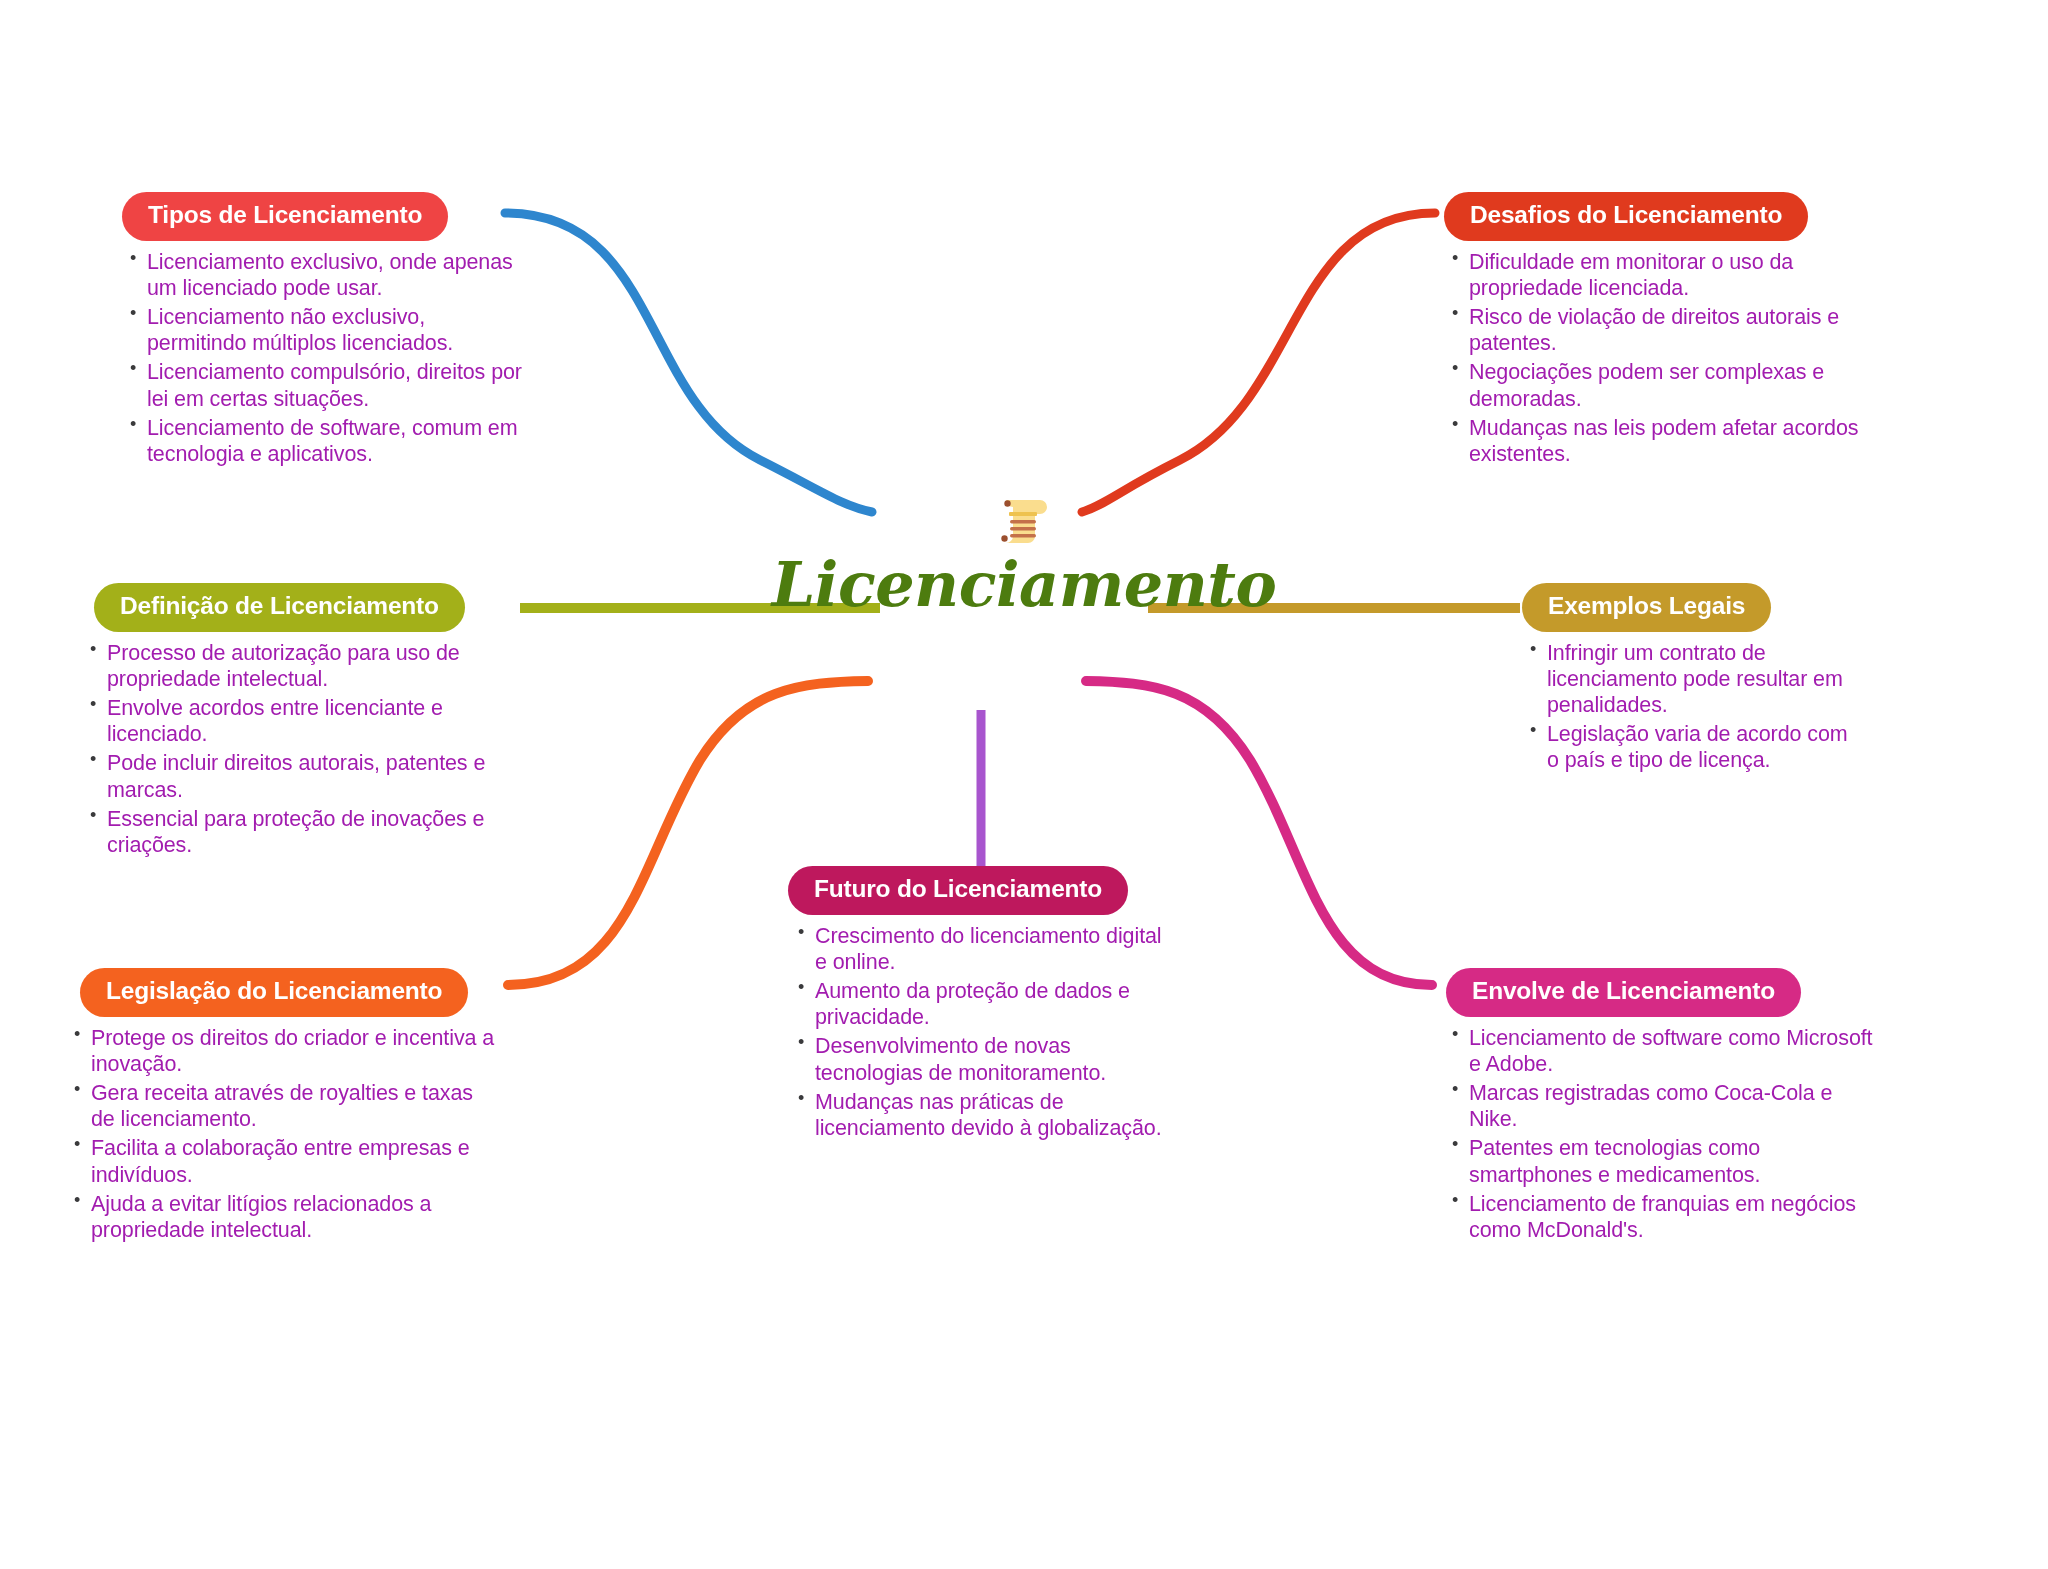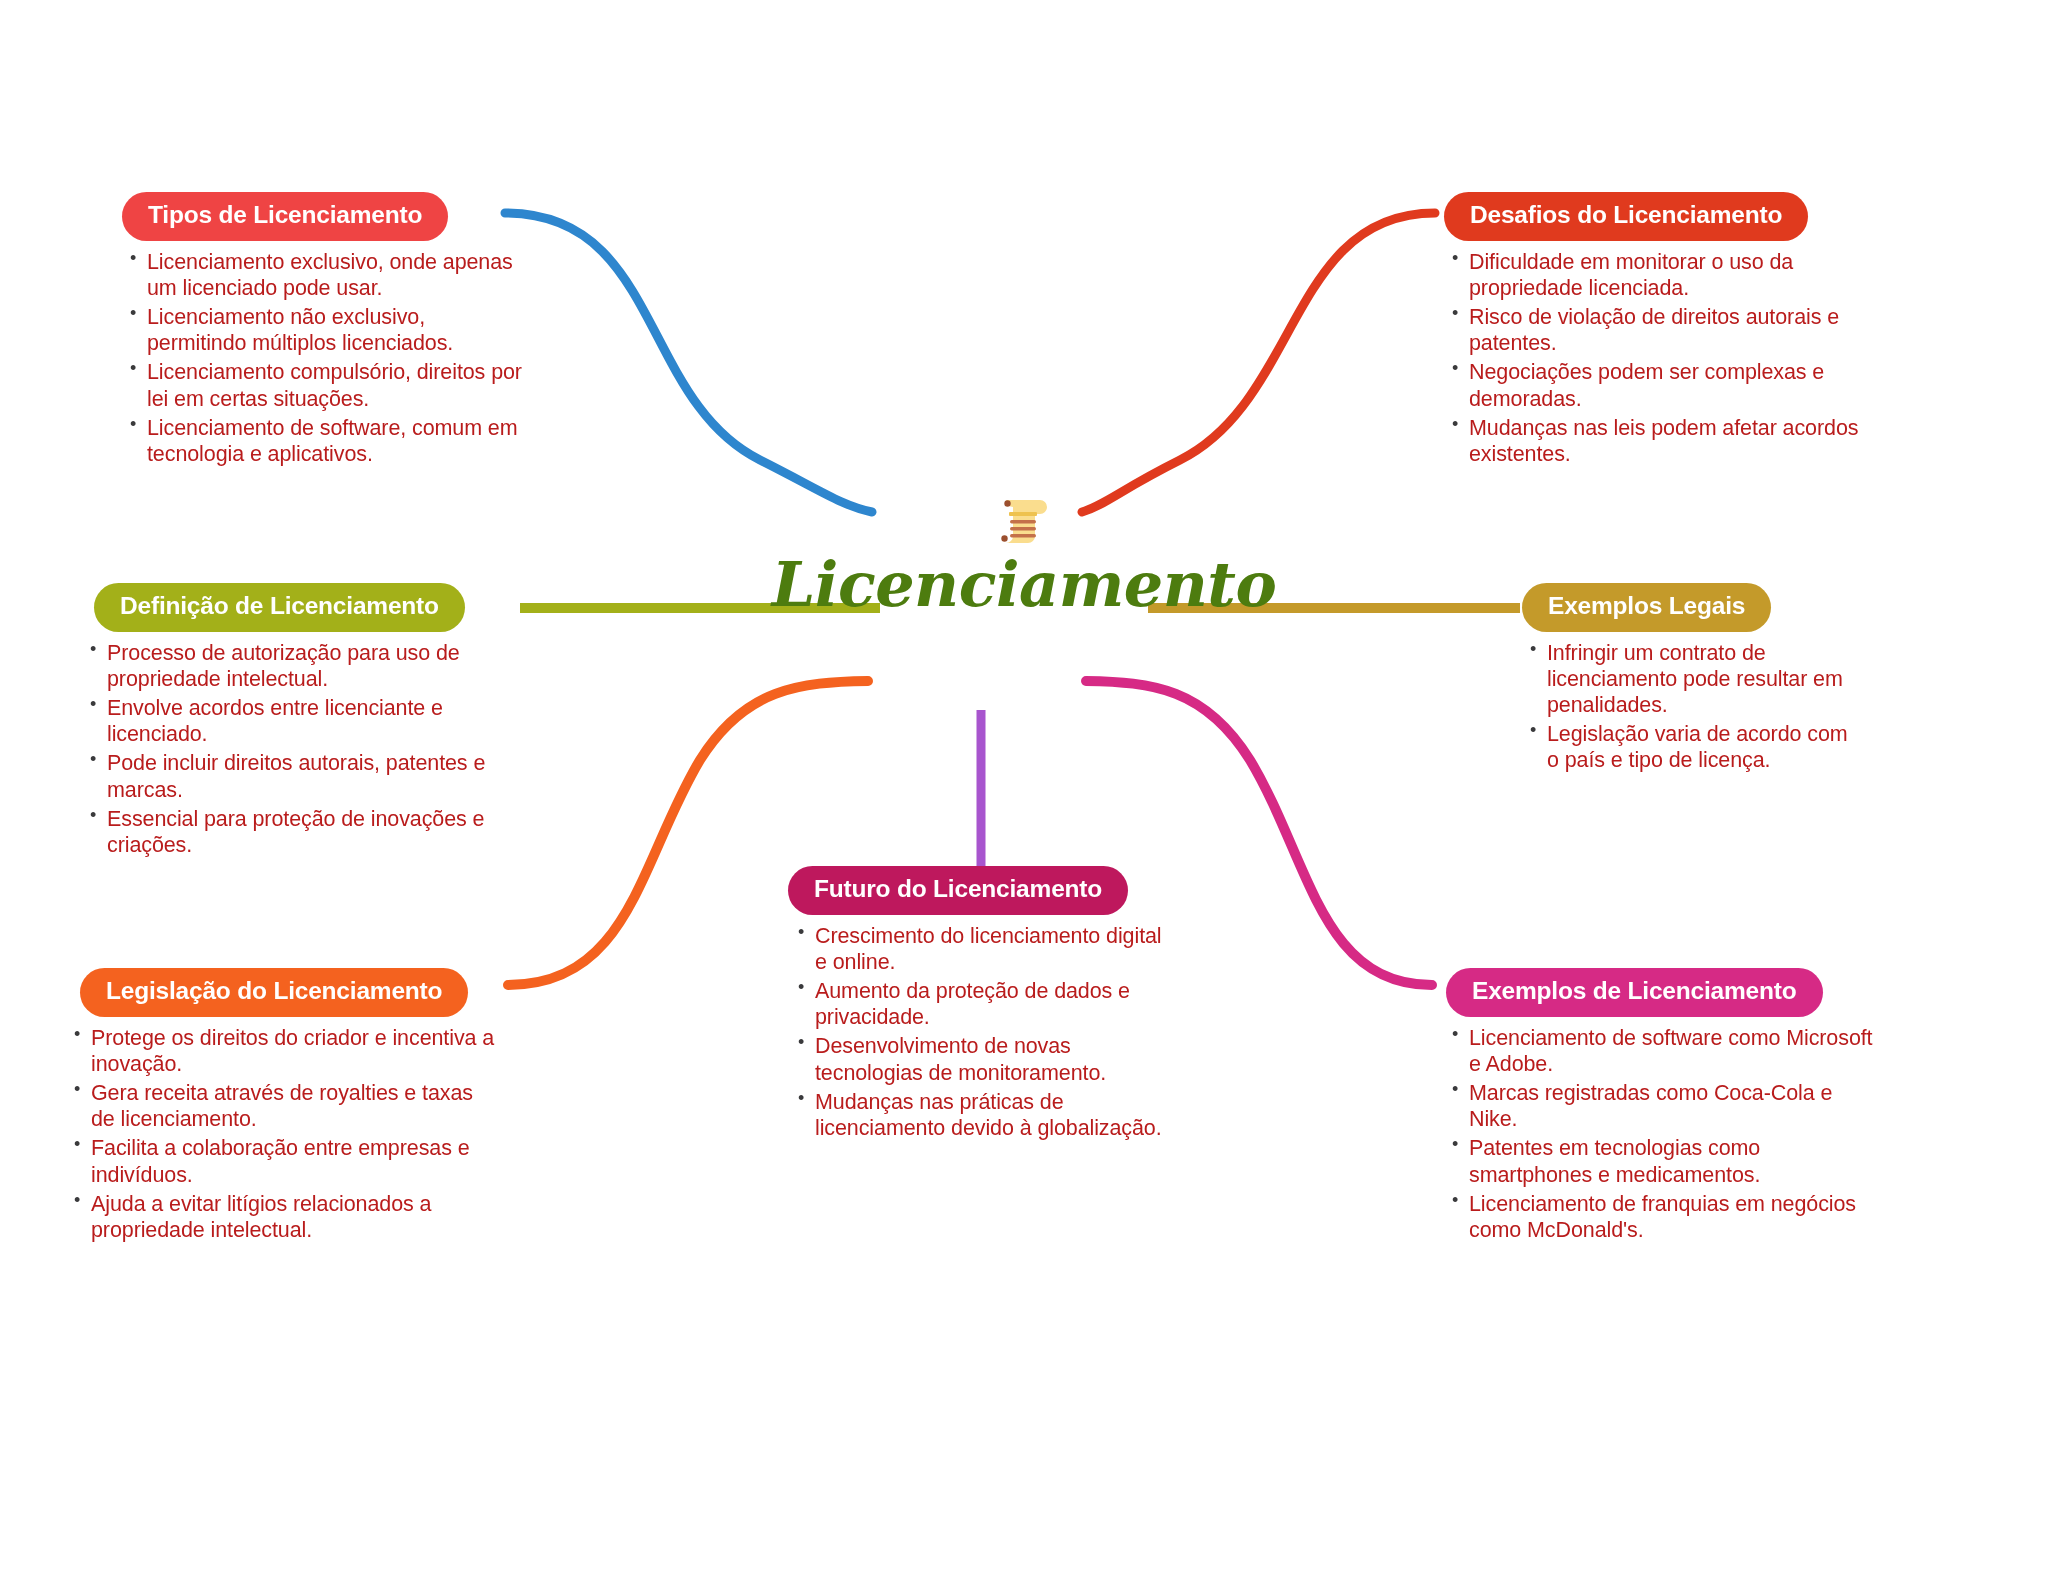--- a/index.html
+++ b/index.html
@@ -78,21 +78,21 @@
     list-style: none;
     margin: 8px 0 0 0;
     padding: 0;
   }
   .branch-list li {
     position: relative;
     padding-left: 23px;
     margin-bottom: 3px;
     font-size: 21.5px;
     line-height: 1.22;
-    color: #b91c1c;
+    color: #a21caf;
     letter-spacing: -0.1px;
   }
   .branch-list li::before {
     content: "\2022";
     position: absolute;
     left: 6px;
     top: -1px;
     font-size: 18px;
     color: #3a3a3c;
   }
@@ -213,21 +213,21 @@
     <div class="branch-pill" style="background:#be185d">Futuro do Licenciamento</div>
     <ul class="branch-list">
       <li>Crescimento do licenciamento digital e online.</li>
       <li>Aumento da proteção de dados e privacidade.</li>
       <li>Desenvolvimento de novas tecnologias de monitoramento.</li>
       <li>Mudanças nas práticas de licenciamento devido à globalização.</li>
     </ul>
   </div>
 
   <div class="branch b-exemplos">
-    <div class="branch-pill" style="background:#D62A85">Exemplos de Licenciamento</div>
+    <div class="branch-pill" style="background:#D62A85">Envolve de Licenciamento</div>
     <ul class="branch-list">
       <li>Licenciamento de software como Microsoft e Adobe.</li>
       <li>Marcas registradas como Coca-Cola e Nike.</li>
       <li>Patentes em tecnologias como smartphones e medicamentos.</li>
       <li>Licenciamento de franquias em negócios como McDonald's.</li>
     </ul>
   </div>
 
 </div>
 

